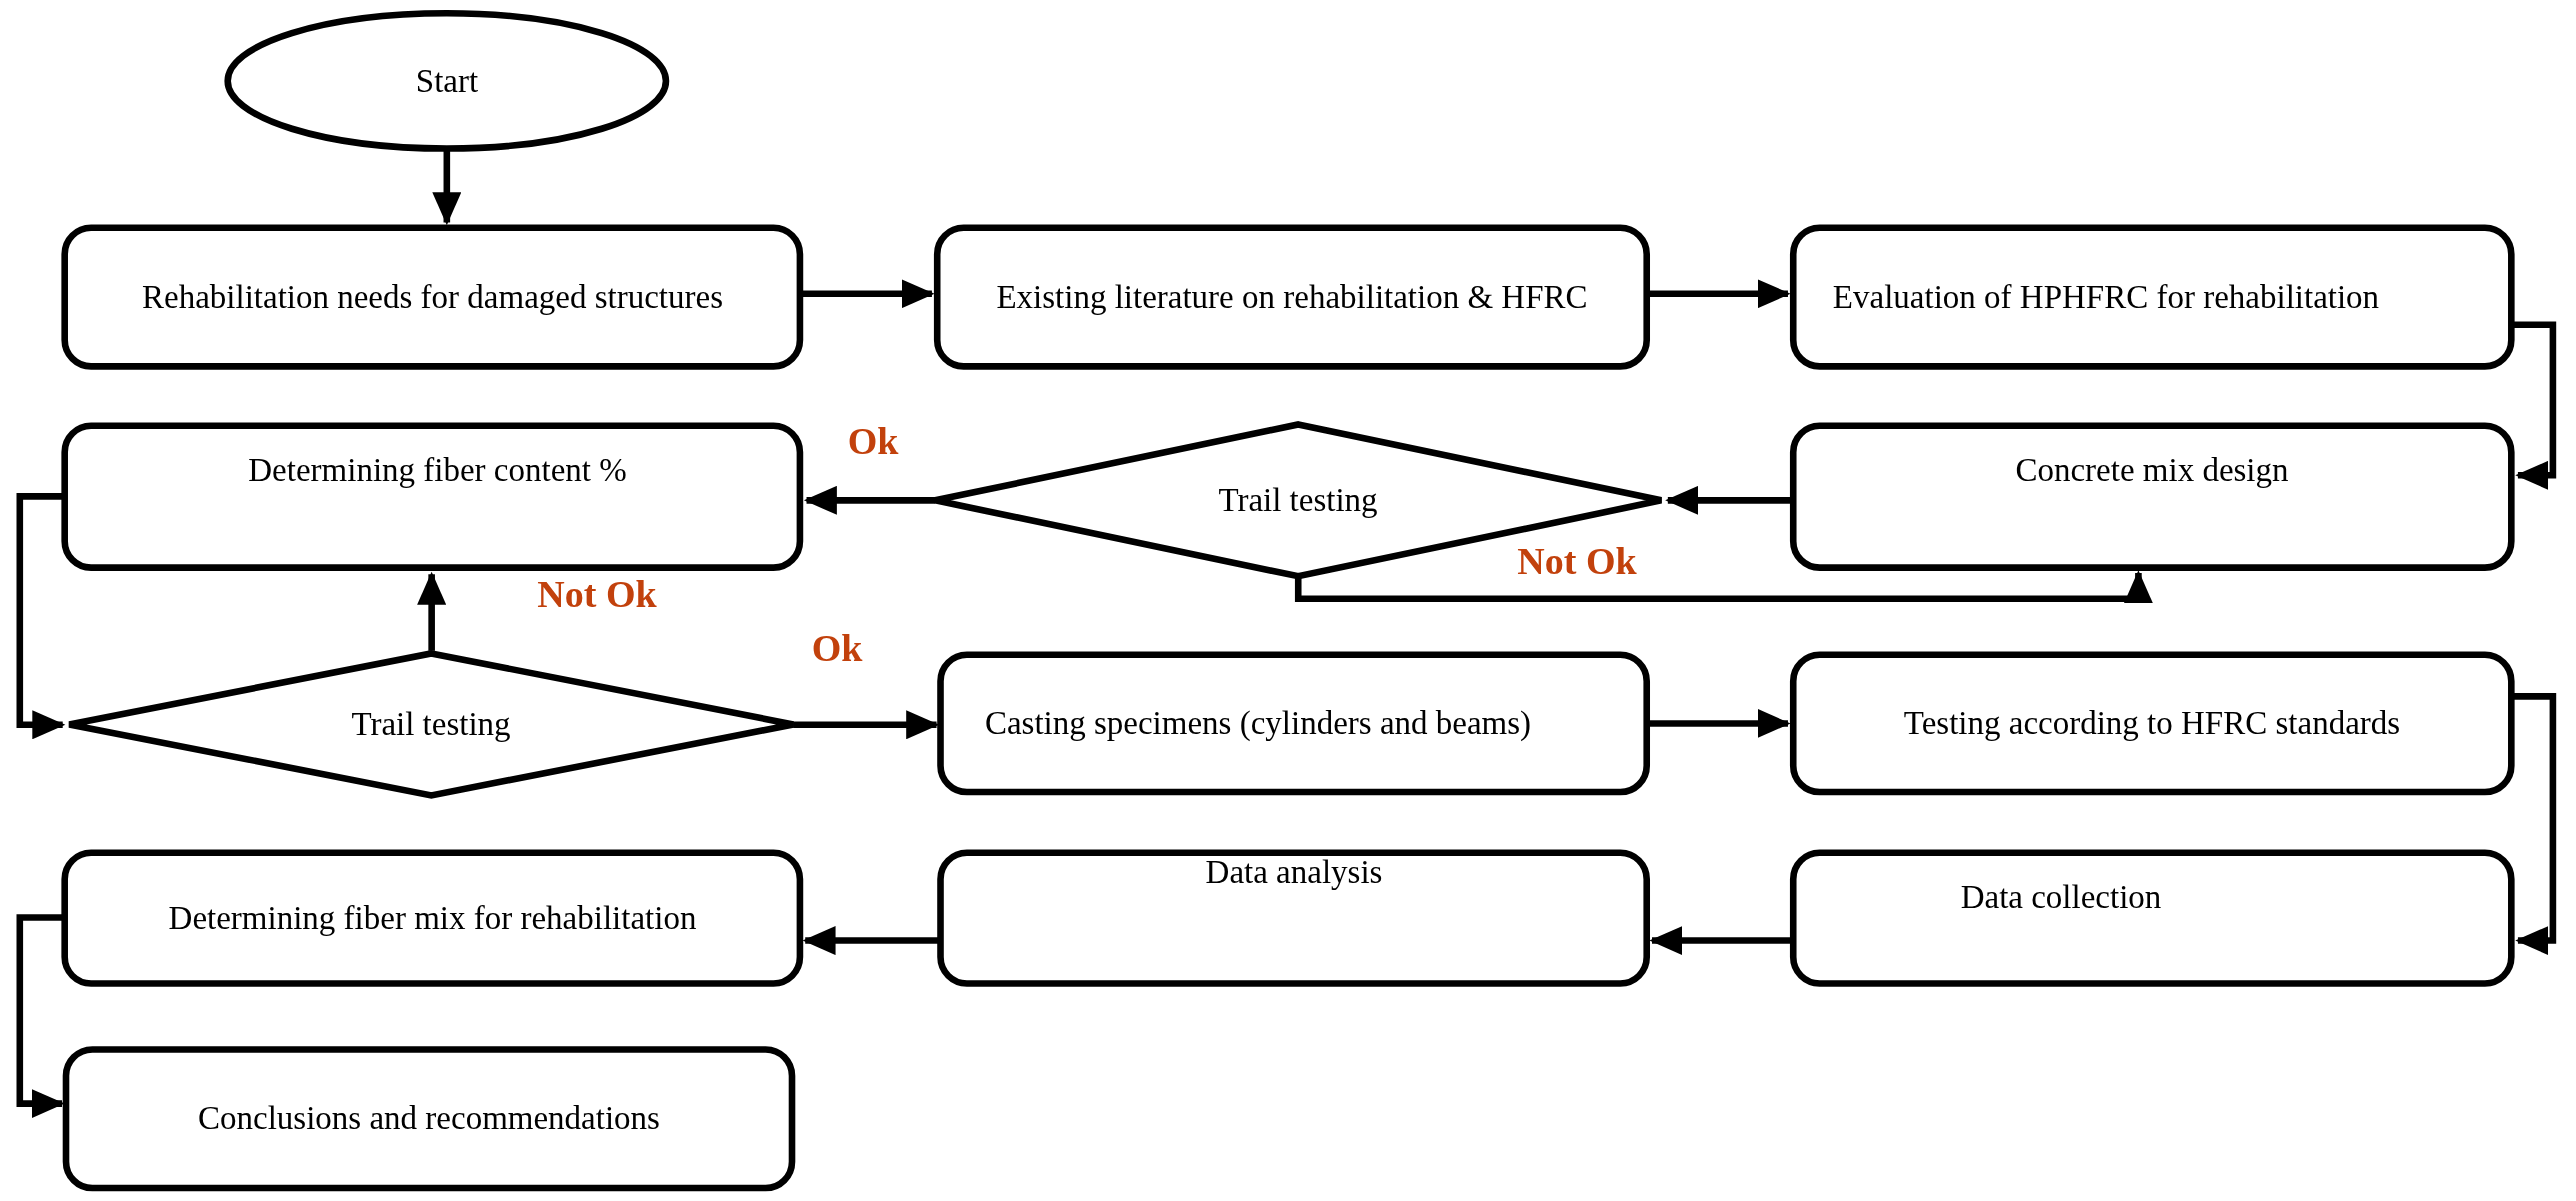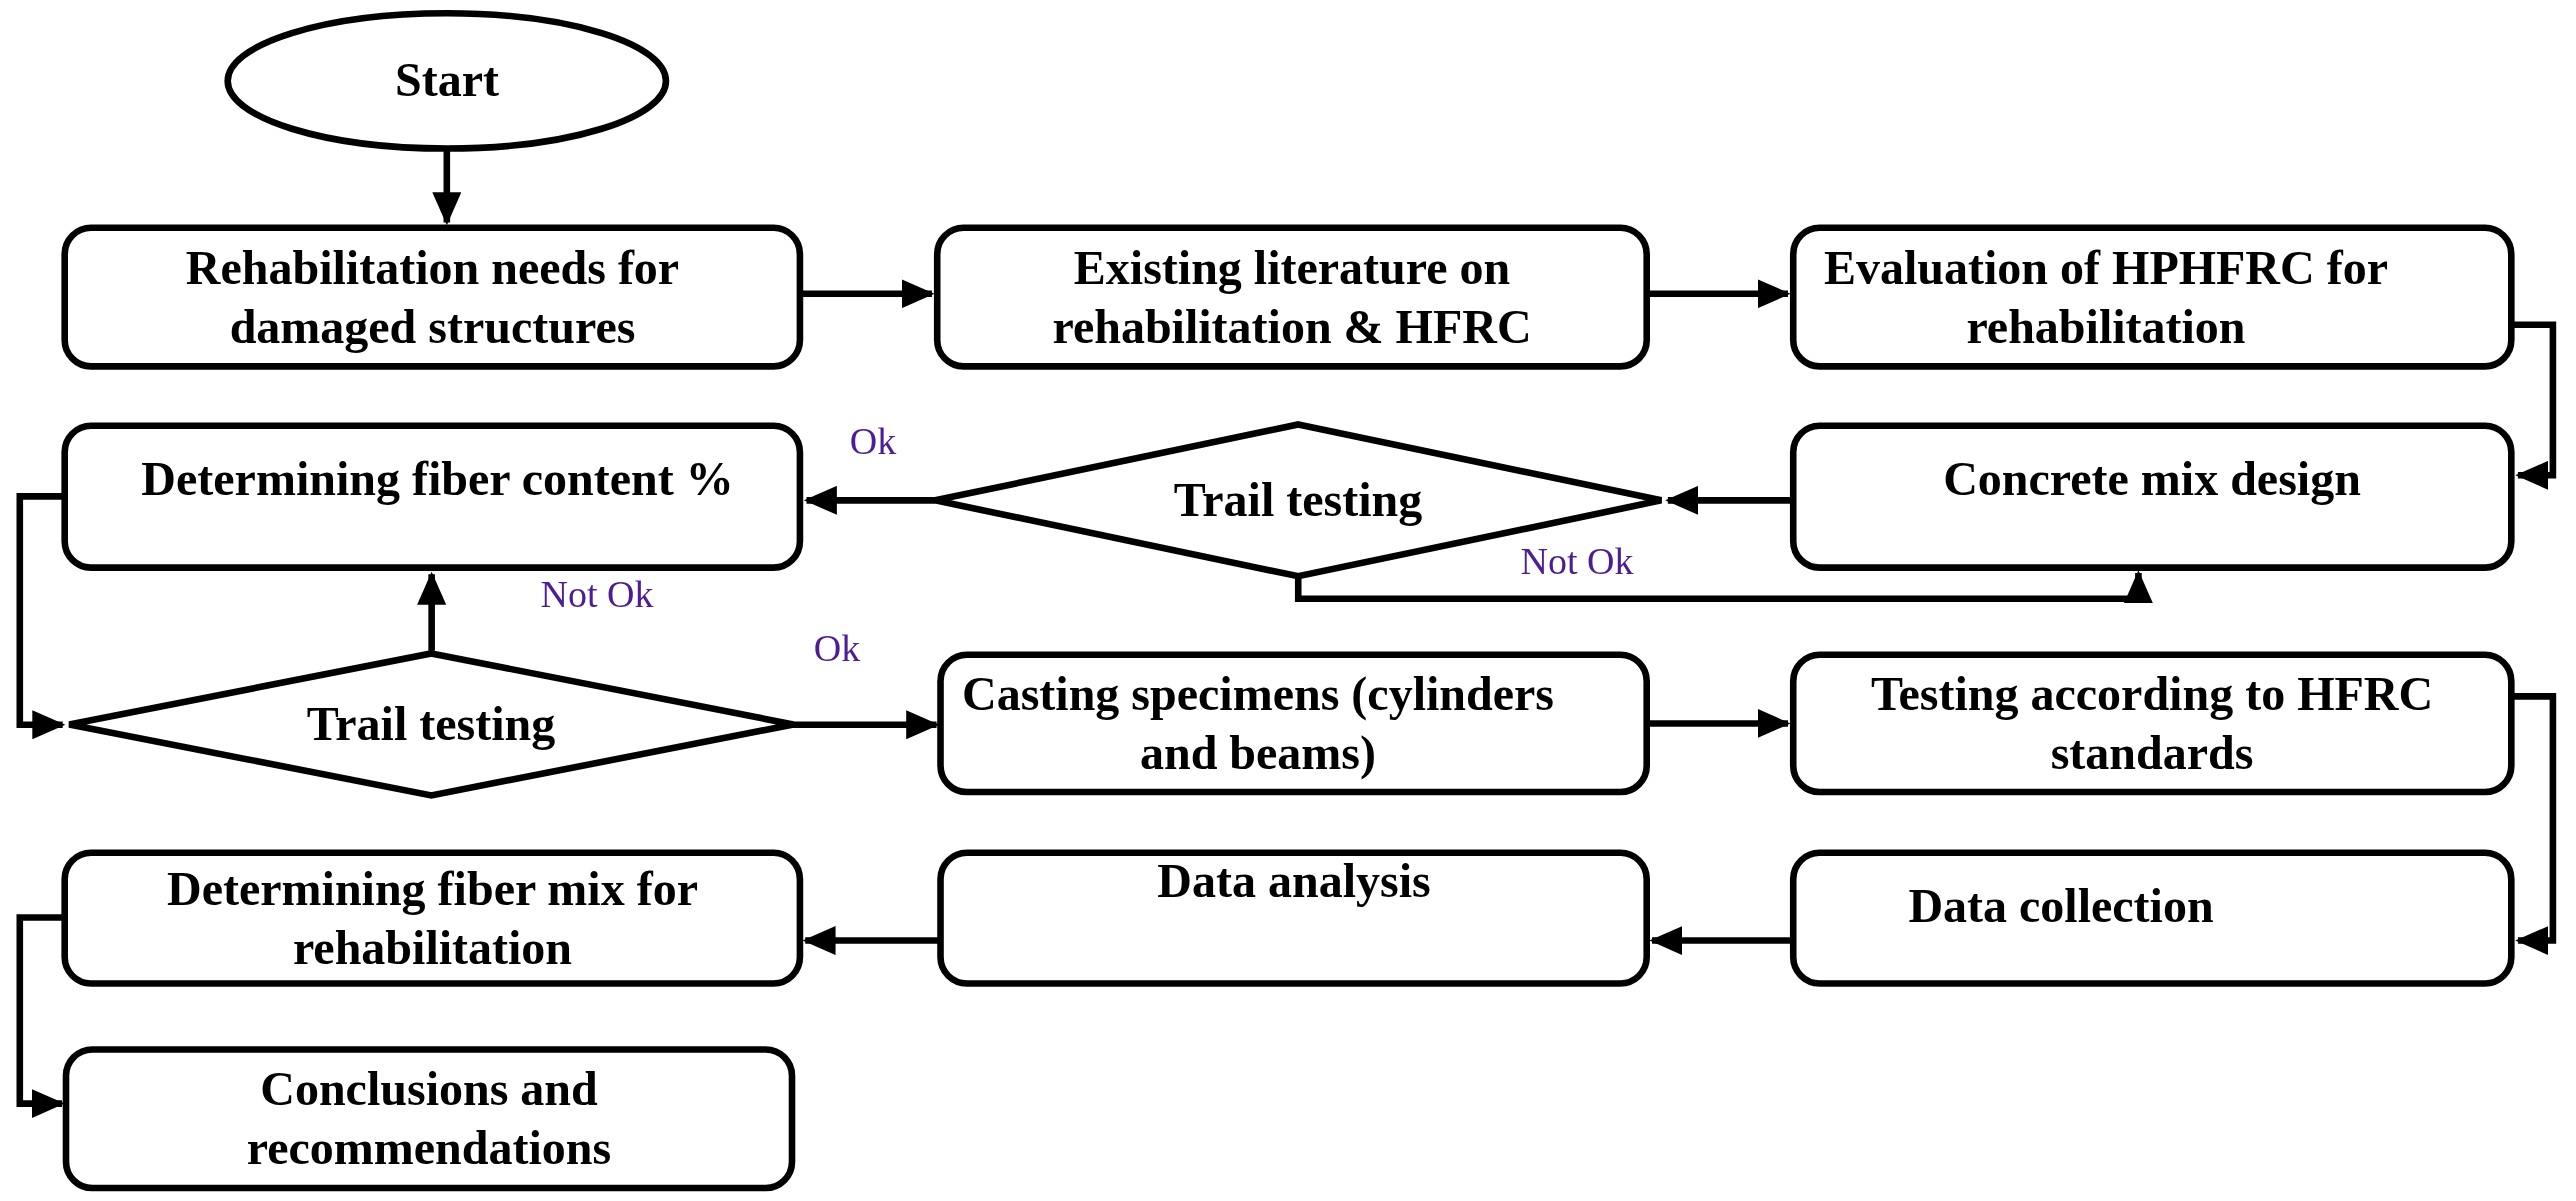--- a/index.html
+++ b/index.html
@@ -5,27 +5,27 @@
   html,body{margin:0;padding:0;background:#ffffff;}
   .stage{
     position:relative;width:2576px;height:1202px;background:#ffffff;
     font-family:"Liberation Serif","DejaVu Serif",serif;overflow:hidden;
   }
   .stage svg{position:absolute;left:0;top:0;}
   .edge{fill:none;stroke:#000000;stroke-width:10;}
   .shape{fill:#ffffff;stroke:#000000;stroke-width:10;}
   .node-label{
     position:absolute;display:flex;align-items:center;justify-content:center;
-    text-align:center;font-weight:bold;font-size:48px;line-height:1.22;
+    text-align:center;font-weight:normal;font-size:33px;line-height:1.22;
     color:#000000;box-sizing:border-box;padding:0 22.4px;
   }
   .node-label.top{align-items:flex-start;padding-top:24px;}
   .edge-label{
-    position:absolute;transform:translate(-50%,-50%);font-weight:normal;
-    font-size:38px;color:#4c1d95;white-space:nowrap;
+    position:absolute;transform:translate(-50%,-50%);font-weight:bold;
+    font-size:38px;color:#c2410c;white-space:nowrap;
   }
 </style>
 </head>
 <body>
 
 <div class="stage">
   <svg width="2576" height="1202" viewBox="0 0 3903 1821">
     <defs>
       <marker id="arrow" markerUnits="strokeWidth" markerWidth="5.2" markerHeight="4.4" refX="4.6" refY="2.2" orient="auto">
         <path d="M0,0 L5,2.2 L0,4.4 Z" fill="#000000"></path>

